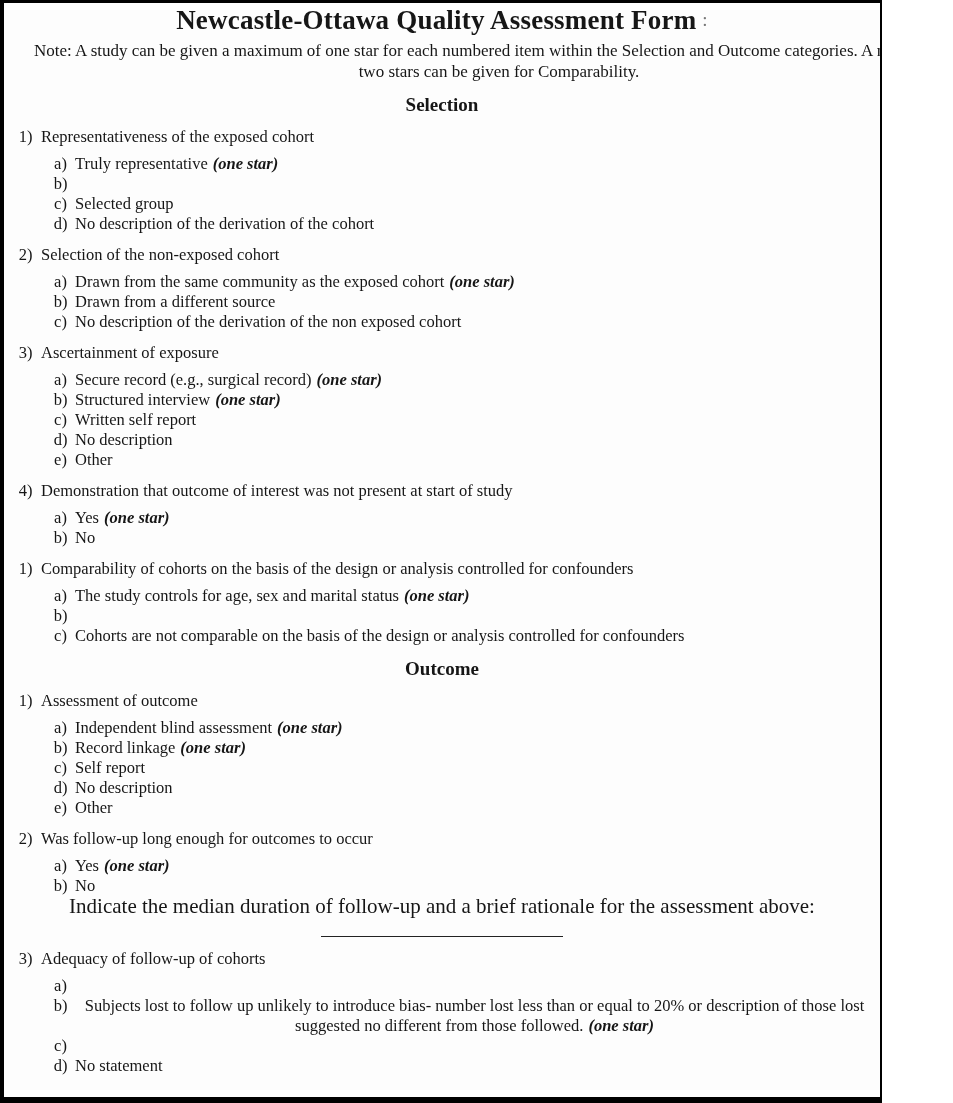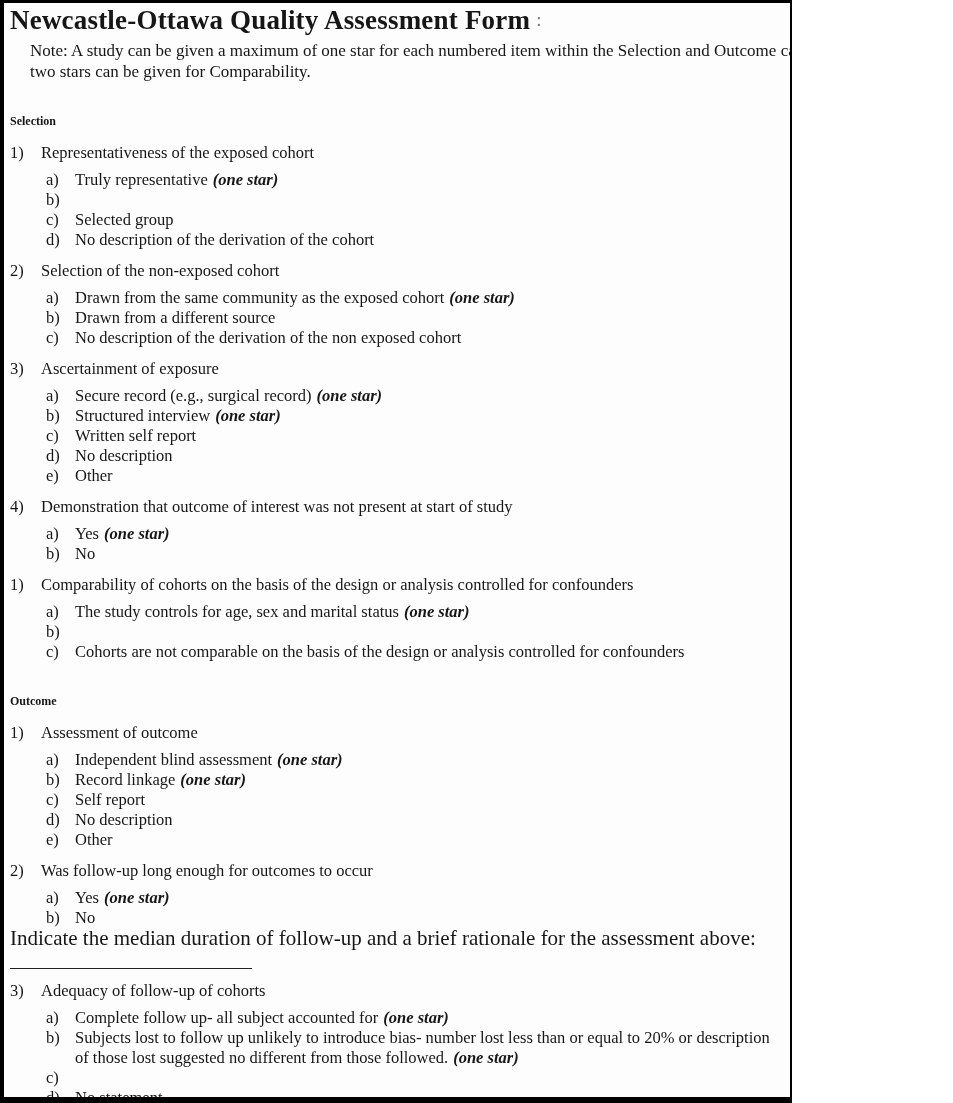--- a/index.html
+++ b/index.html
@@ -1,28 +1,29 @@
 <!DOCTYPE html>
 <html><head>
 <meta charset="utf-8">
 <style>
   html, body { margin: 0; padding: 0; background: #ffffff; }
   .page {
     position: relative;
-    width: 792px;
+    width: 882px;
     height: 1103px;
     box-sizing: border-box;
     border-style: solid;
     border-color: #000000;
     border-width: 3px 2px 6px 4px;
     background: #fdfdfd;
     overflow: hidden;
     font-family: "Liberation Serif", "DejaVu Serif", serif;
     color: #161616;
     padding: 1px 6px 0 6px;
+    text-align: center;
   }
   .doc-title {
     font-size: 27px;
     font-weight: bold;
     line-height: 32px;
     letter-spacing: 0.2px;
     margin: 0;
     white-space: nowrap;
   }
   .title-mark {
@@ -33,23 +34,23 @@
     vertical-align: 3px;
   }
   .note {
     font-size: 17px;
     line-height: 21px;
     margin-top: 4px;
     width: 938px;
     margin-left: 20px;
   }
   .section-heading {
-    font-size: 12px;
+    font-size: 19px;
     font-weight: bold;
-    margin-top: 28px;
+    margin-top: 12px;
     line-height: 22px;
   }
   .item { margin-top: 10px; }
   .item-question {
     display: flex;
     font-size: 16.5px;
     line-height: 21px;
   }
   .item-question .num { width: 31px; flex: 0 0 31px; }
   .options { margin-top: 7px; margin-left: 36px; }
@@ -240,21 +241,20 @@
           <div class="footnote"><span class="footnote-text">Indicate the median duration of follow-up and a brief rationale for the assessment above:</span><span class="blank" style="width: 242px; margin-left: 0px;"></span></div>
         </div>
         <div class="item">
           <div class="item-question">
             <span class="num">3)</span>
             <span class="q-text">Adequacy of follow-up of cohorts</span>
           </div>
           <div class="options">
             <div class="option">
               <span class="letter">a)</span>
-              <span class="opt-body"><span class="opt-text">Complete follow up- all subject accounted for</span><span class="star">(one star)</span></span>
             </div>
             <div class="option">
               <span class="letter">b)</span>
               <span class="opt-body"><span class="opt-text">Subjects lost to follow up unlikely to introduce bias- number lost less than or equal to 20% or description of those lost suggested no different from those followed.</span><span class="star">(one star)</span></span>
             </div>
             <div class="option">
               <span class="letter">c)</span>
             </div>
             <div class="option">
               <span class="letter">d)</span>

